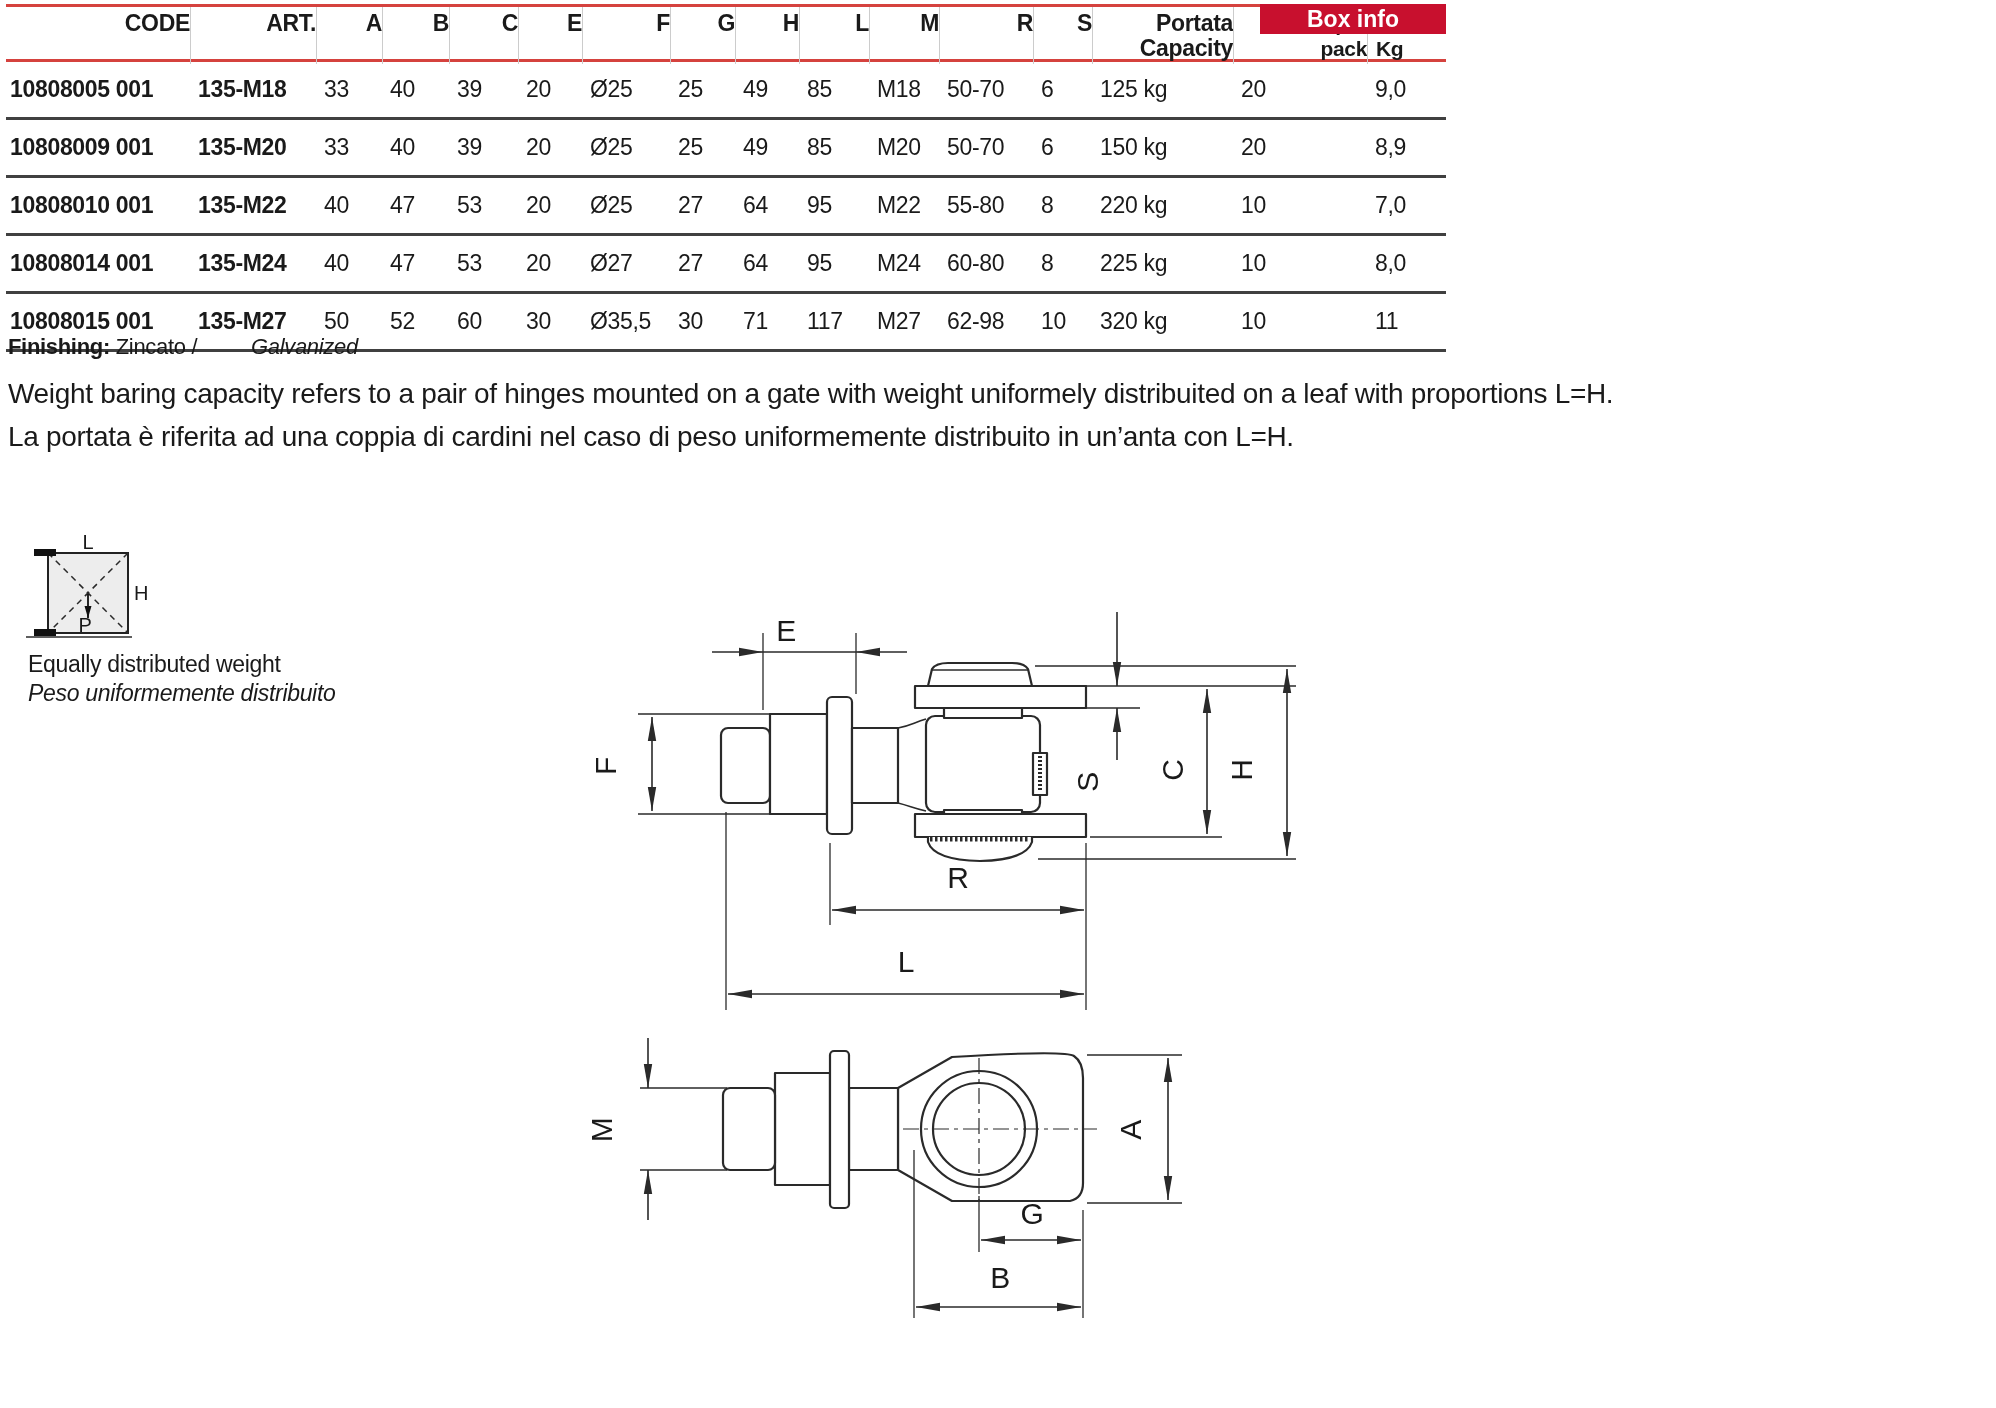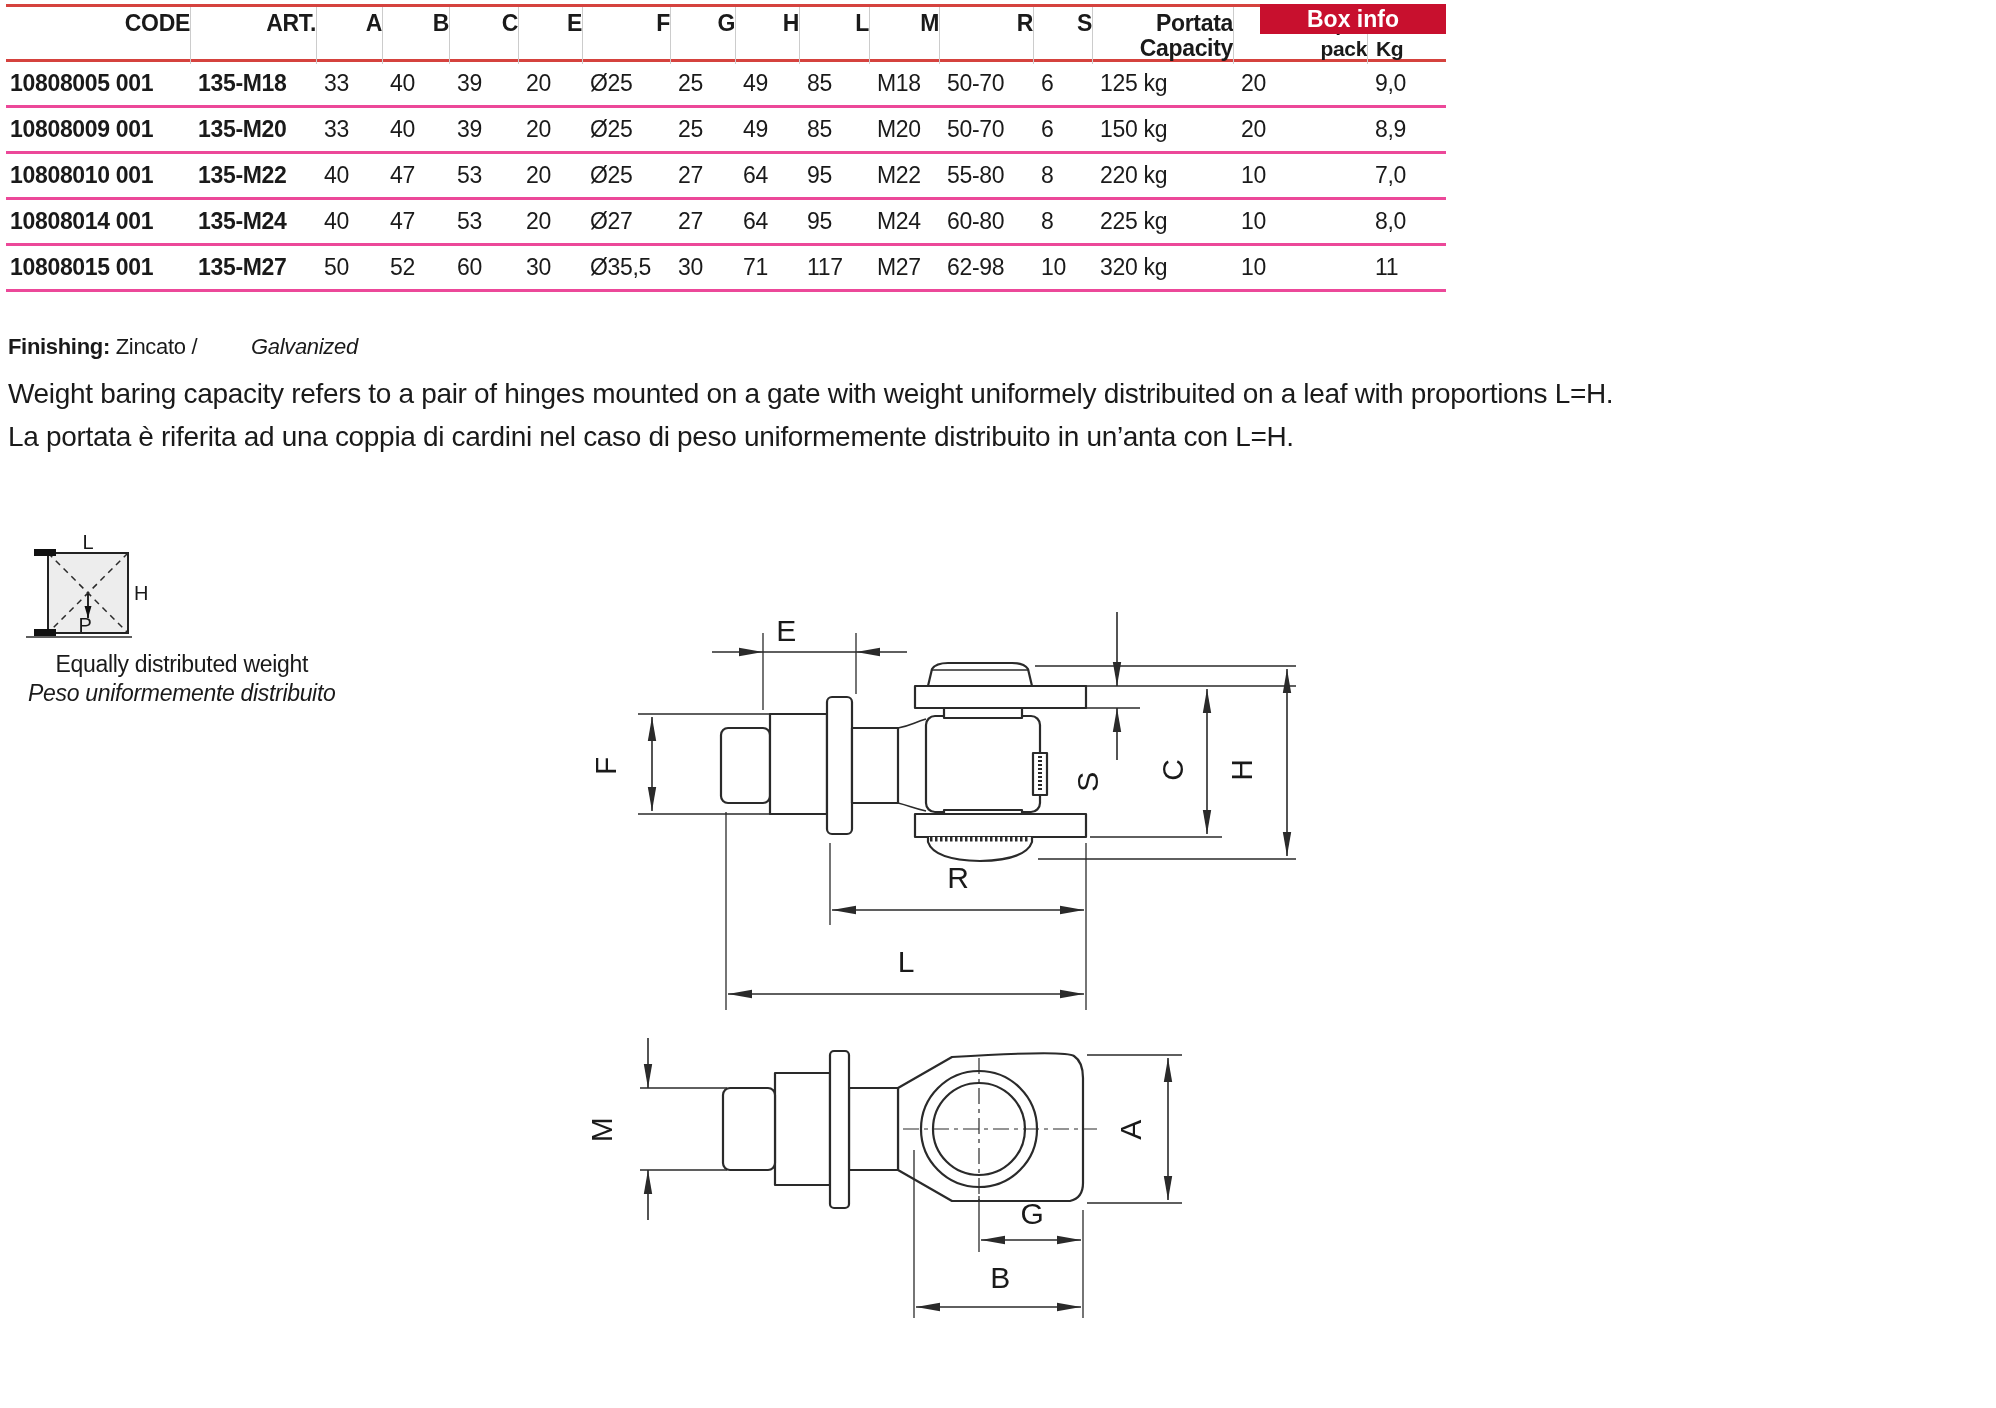--- a/index.html
+++ b/index.html
@@ -8,32 +8,32 @@
 
   
   .spec-table { position:absolute; left:6px; top:4px; width:1440px; border-top:3px solid #D5423E; }
   .thead { position:relative; display:grid; height:55px; border-bottom:3px solid #D5423E;
     grid-template-columns:184px 126px 66px 67px 69px 64px 88px 65px 64px 70px 70px 94px 59px 141px 134px 79px; }
   .thead .hc { padding:4px 0 0 8px; font-weight:bold; font-size:23px; border-left:1px solid #ccc; line-height:25px;text-align:right; }
   .thead .hc:first-child { border-left:none; padding-left:4px; }
   .hc.bottom { display:flex; align-items:flex-end; padding-bottom:3px; font-size:21px; }
   .boxband { position:absolute; top:-3px; right:0; width:186px; height:30px; background:#C8102E;
     color:#fff; font-weight:bold; font-size:23px; display:flex; align-items:center; justify-content:center; letter-spacing:0; }
-  .trow { display:grid; height:46px; border-bottom:3px solid #ec4899; align-items:center;
+  .trow { display:grid; height:58px; border-bottom:3px solid #404040; align-items:center;
     grid-template-columns:184px 126px 66px 67px 69px 64px 88px 65px 64px 70px 70px 94px 59px 141px 134px 79px; }
   .trow > div { padding-left:8px; font-size:23px; }
   .trow > div:first-child { padding-left:4px; }
   .trow .b { font-weight:bold; }
 
   
   .finishing { position:absolute; left:8px; top:334px; font-size:22px; }
   .finishing .lab { font-weight:bold; }
   .finishing .ital { font-style:italic;margin-left:48px; }
   .notes { position:absolute; left:8px; top:372px; font-size:28px; line-height:43px; }
-  .legend-captions { position:absolute; left:28px; top:650px; font-size:23px; line-height:29px;text-align:center; }
+  .legend-captions { position:absolute; left:28px; top:650px; font-size:23px; line-height:29px; }
   .legend-captions .it { font-style:italic; }
 
   
   svg.draw { position:absolute; left:0; top:0; }
   .part { fill:#fff; stroke:#2a2a2a; stroke-width:2.2; stroke-linejoin:round; }
   .thin { fill:none; stroke:#2a2a2a; stroke-width:1.6; }
   .ext  { stroke:#2a2a2a; stroke-width:1.3; fill:none; }
   .dim  { stroke:#2a2a2a; stroke-width:1.6; fill:none; }
   .cl   { stroke:#2a2a2a; stroke-width:1.2; fill:none; stroke-dasharray:16 5 4 5; }
   .dash { stroke:#2a2a2a; stroke-width:1.5; fill:none; stroke-dasharray:6 5; }

